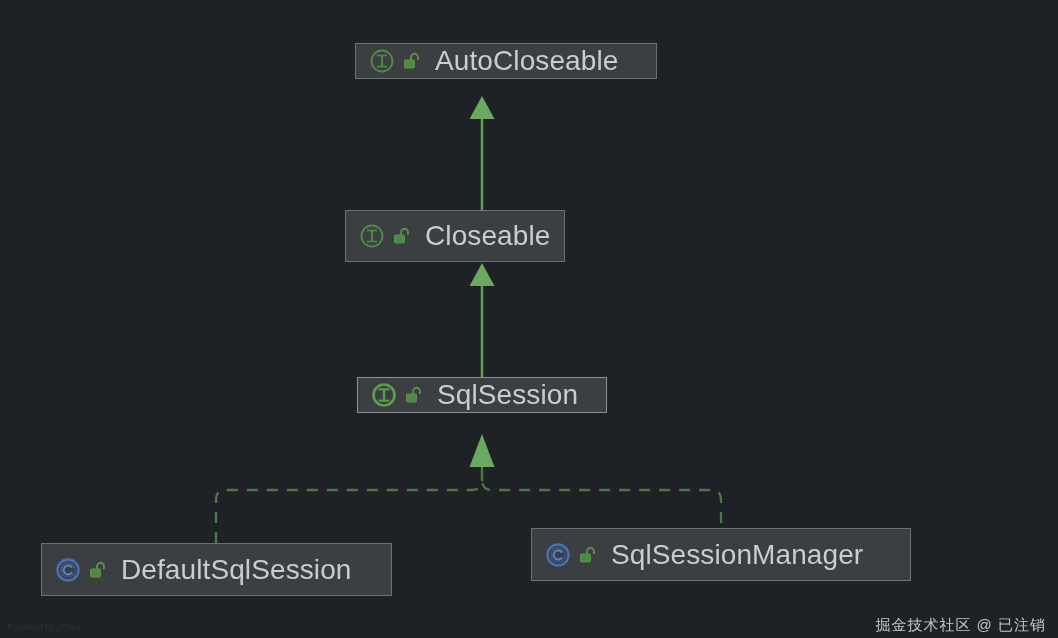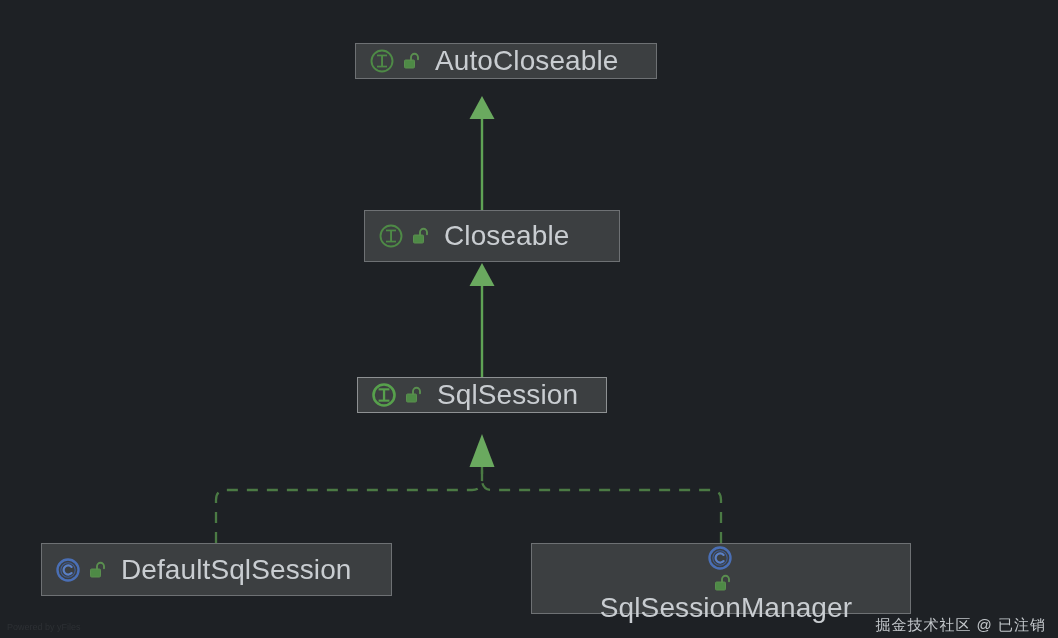--- a/index.html
+++ b/index.html
@@ -118,21 +118,21 @@
       <rect x="9" y="18.7" width="10" height="1.7" fill="#4e8a46"></rect>
       <rect x="13.1" y="8.6" width="1.9" height="10.6" fill="#4e8a46"></rect>
     </svg>
     <svg class="node-lock" viewBox="0 0 22 22">
       <rect x="3.5" y="10" width="10" height="8" rx="1.1" fill="#4e8a46" stroke="#5a8f4f" stroke-width="1"></rect>
       <path d="M 10 10 L 10 7.3 A 3.4 3.4 0 0 1 17 7.3 L 17 9.2" fill="none" stroke="#5a8f4f" stroke-width="1.9" stroke-linecap="round"></path>
     </svg>
     <span class="node-label">AutoCloseable</span>
   </div>
 
-  <div class="node" style="left:364px; top:210px; width:256px; height:52px;">
+  <div class="node" style="left:345px; top:210px; width:220px; height:52px;">
     <svg class="node-icon" viewBox="0 0 28 28">
       <circle cx="14" cy="14" r="10.5" fill="none" stroke="#4e8a46" stroke-width="1.9"></circle>
       <rect x="9" y="7.6" width="10" height="1.7" fill="#4e8a46"></rect>
       <rect x="9" y="18.7" width="10" height="1.7" fill="#4e8a46"></rect>
       <rect x="13.1" y="8.6" width="1.9" height="10.6" fill="#4e8a46"></rect>
     </svg>
     <svg class="node-lock" viewBox="0 0 22 22">
       <rect x="3.5" y="10" width="10" height="8" rx="1.1" fill="#4e8a46" stroke="#5a8f4f" stroke-width="1"></rect>
       <path d="M 10 10 L 10 7.3 A 3.4 3.4 0 0 1 17 7.3 L 17 9.2" fill="none" stroke="#5a8f4f" stroke-width="1.9" stroke-linecap="round"></path>
     </svg>
@@ -159,21 +159,21 @@
       <circle cx="14" cy="14" r="7.2" fill="none" stroke="#3d5d9c" stroke-width="1.1"></circle>
       <path d="M 17.6 10.9 A 4.6 4.6 0 1 0 17.6 17.1" fill="none" stroke="#5a7fc4" stroke-width="2.2" stroke-linecap="round"></path>
     </svg>
     <svg class="node-lock" viewBox="0 0 22 22">
       <rect x="3.5" y="10" width="10" height="8" rx="1.1" fill="#4e8a46" stroke="#5a8f4f" stroke-width="1"></rect>
       <path d="M 10 10 L 10 7.3 A 3.4 3.4 0 0 1 17 7.3 L 17 9.2" fill="none" stroke="#5a8f4f" stroke-width="1.9" stroke-linecap="round"></path>
     </svg>
     <span class="node-label">DefaultSqlSession</span>
   </div>
 
-  <div class="node" style="left:531px; top:543px; width:380px; height:71px;flex-direction:column;">
+  <div class="node" style="left:531px; top:528px; width:380px; height:53px;">
     <svg class="node-icon" viewBox="0 0 28 28">
       <circle cx="14" cy="14" r="10.5" fill="none" stroke="#4a6fb5" stroke-width="2.4"></circle>
       <circle cx="14" cy="14" r="7.2" fill="none" stroke="#3d5d9c" stroke-width="1.1"></circle>
       <path d="M 17.6 10.9 A 4.6 4.6 0 1 0 17.6 17.1" fill="none" stroke="#5a7fc4" stroke-width="2.2" stroke-linecap="round"></path>
     </svg>
     <svg class="node-lock" viewBox="0 0 22 22">
       <rect x="3.5" y="10" width="10" height="8" rx="1.1" fill="#4e8a46" stroke="#5a8f4f" stroke-width="1"></rect>
       <path d="M 10 10 L 10 7.3 A 3.4 3.4 0 0 1 17 7.3 L 17 9.2" fill="none" stroke="#5a8f4f" stroke-width="1.9" stroke-linecap="round"></path>
     </svg>
     <span class="node-label">SqlSessionManager</span>

